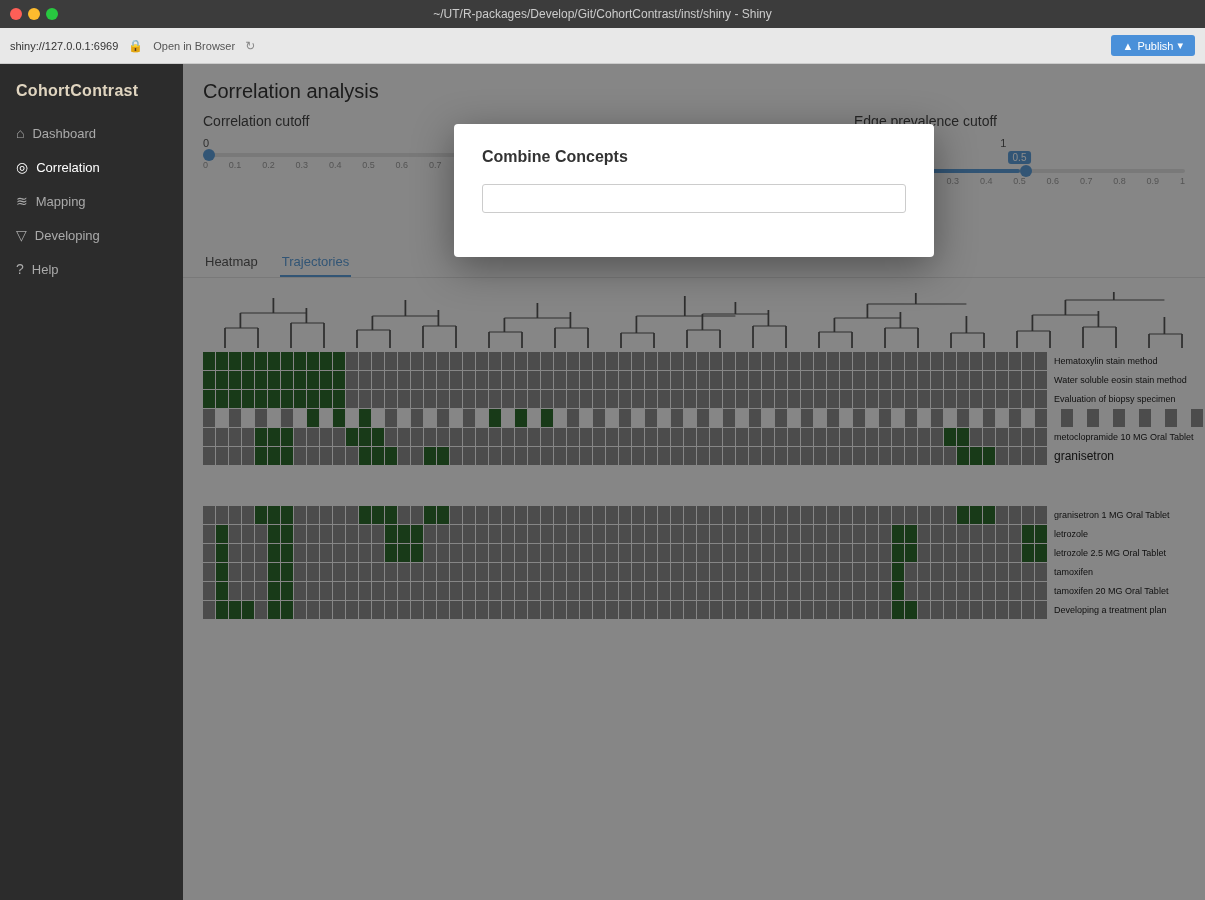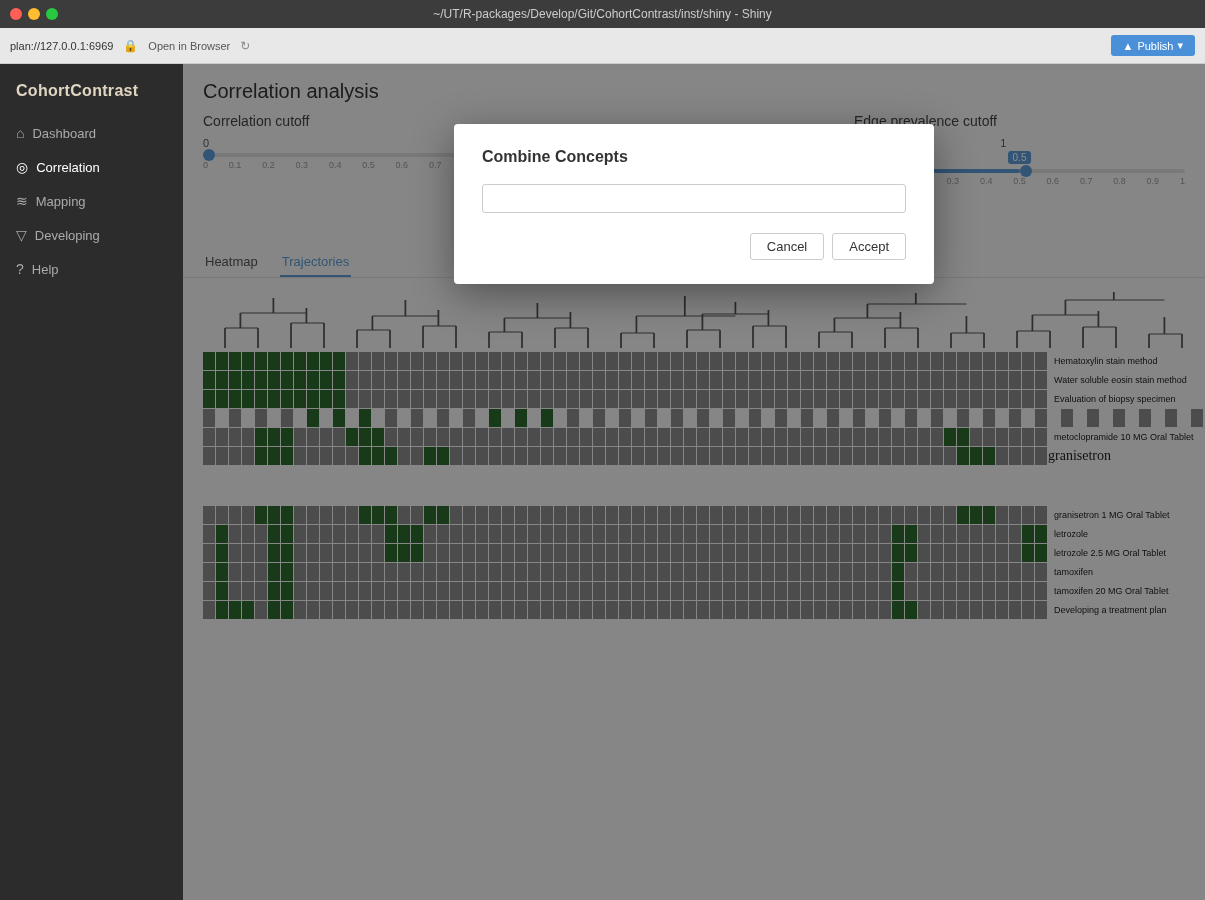--- a/index.html
+++ b/index.html
@@ -289,21 +289,21 @@
 <div class="titlebar">
   <div class="traffic-lights">
     <div class="traffic-light tl-red"></div>
     <div class="traffic-light tl-yellow"></div>
     <div class="traffic-light tl-green"></div>
   </div>
   <span class="titlebar-title">~/UT/R-packages/Develop/Git/CohortContrast/inst/shiny - Shiny</span>
 </div>
 
 <div class="browserbar">
-  <span class="browserbar-url">plan://127.0.0.1:6969</span>
+  <span class="browserbar-url">shiny://127.0.0.1:6969</span>
   <span style="font-size:12px;color:#555;">🔒</span>
   <button class="open-in-browser">Open in Browser</button>
   <span style="font-size:12px;color:#888;">↻</span>
   <button class="publish-btn">
     <span>▲</span>
     <span>Publish</span>
     <span>▾</span>
   </button>
 </div>
 
@@ -967,21 +967,21 @@
                 <div style="width: 12px; height: 18px; flex-shrink: 0; background: rgb(138, 138, 138);"></div>
                 <div style="width: 12px; height: 18px; flex-shrink: 0; background: rgb(138, 138, 138);"></div>
                 <div style="width: 12px; height: 18px; flex-shrink: 0; background: rgb(138, 138, 138);"></div>
                 <div style="width: 12px; height: 18px; flex-shrink: 0; background: rgb(45, 106, 45);"></div>
                 <div style="width: 12px; height: 18px; flex-shrink: 0; background: rgb(45, 106, 45);"></div>
                 <div style="width: 12px; height: 18px; flex-shrink: 0; background: rgb(45, 106, 45);"></div>
                 <div style="width: 12px; height: 18px; flex-shrink: 0; background: rgb(138, 138, 138);"></div>
                 <div style="width: 12px; height: 18px; flex-shrink: 0; background: rgb(138, 138, 138);"></div>
                 <div style="width: 12px; height: 18px; flex-shrink: 0; background: rgb(138, 138, 138);"></div>
                 <div style="width: 12px; height: 18px; flex-shrink: 0; background: rgb(138, 138, 138);"></div>
-                <div style="font-size: 14px; color: rgb(34, 34, 34); white-space: nowrap; font-family: Liberation Serif, serif;">granisetron</div>
+                <div style="font-size: 12px; color: rgb(34, 34, 34); margin-left: 6px; white-space: nowrap;">granisetron</div>
               </div>
               <div style="display: flex; gap: 1px; align-items: center; margin-top: 40px;">
                 <div style="width: 12px; height: 18px; flex-shrink: 0; background: rgb(138, 138, 138);"></div>
                 <div style="width: 12px; height: 18px; flex-shrink: 0; background: rgb(138, 138, 138);"></div>
                 <div style="width: 12px; height: 18px; flex-shrink: 0; background: rgb(138, 138, 138);"></div>
                 <div style="width: 12px; height: 18px; flex-shrink: 0; background: rgb(138, 138, 138);"></div>
                 <div style="width: 12px; height: 18px; flex-shrink: 0; background: rgb(45, 106, 45);"></div>
                 <div style="width: 12px; height: 18px; flex-shrink: 0; background: rgb(45, 106, 45);"></div>
                 <div style="width: 12px; height: 18px; flex-shrink: 0; background: rgb(45, 106, 45);"></div>
                 <div style="width: 12px; height: 18px; flex-shrink: 0; background: rgb(138, 138, 138);"></div>
@@ -1393,21 +1393,17 @@
           <div style="width:10px;height:216px;background:linear-gradient(to bottom,#1a5c1a,#2d8a2d,#888888,#dddddd);border:1px solid #aaa;"></div>
 
         </div>
       </div>
     </div>
 
     <div class="overlay">
       <div class="modal">
         <div class="modal-title">Combine Concepts</div>
         <input class="modal-input" type="text" placeholder="" style="">
-        <div class="modal-buttons">
-          <button class="btn-cancel">Cancel</button>
-          <button class="btn-accept">Accept</button>
-        </div>
       </div>
     </div>
 
   </div>
 </div>
 
 </body></html>

